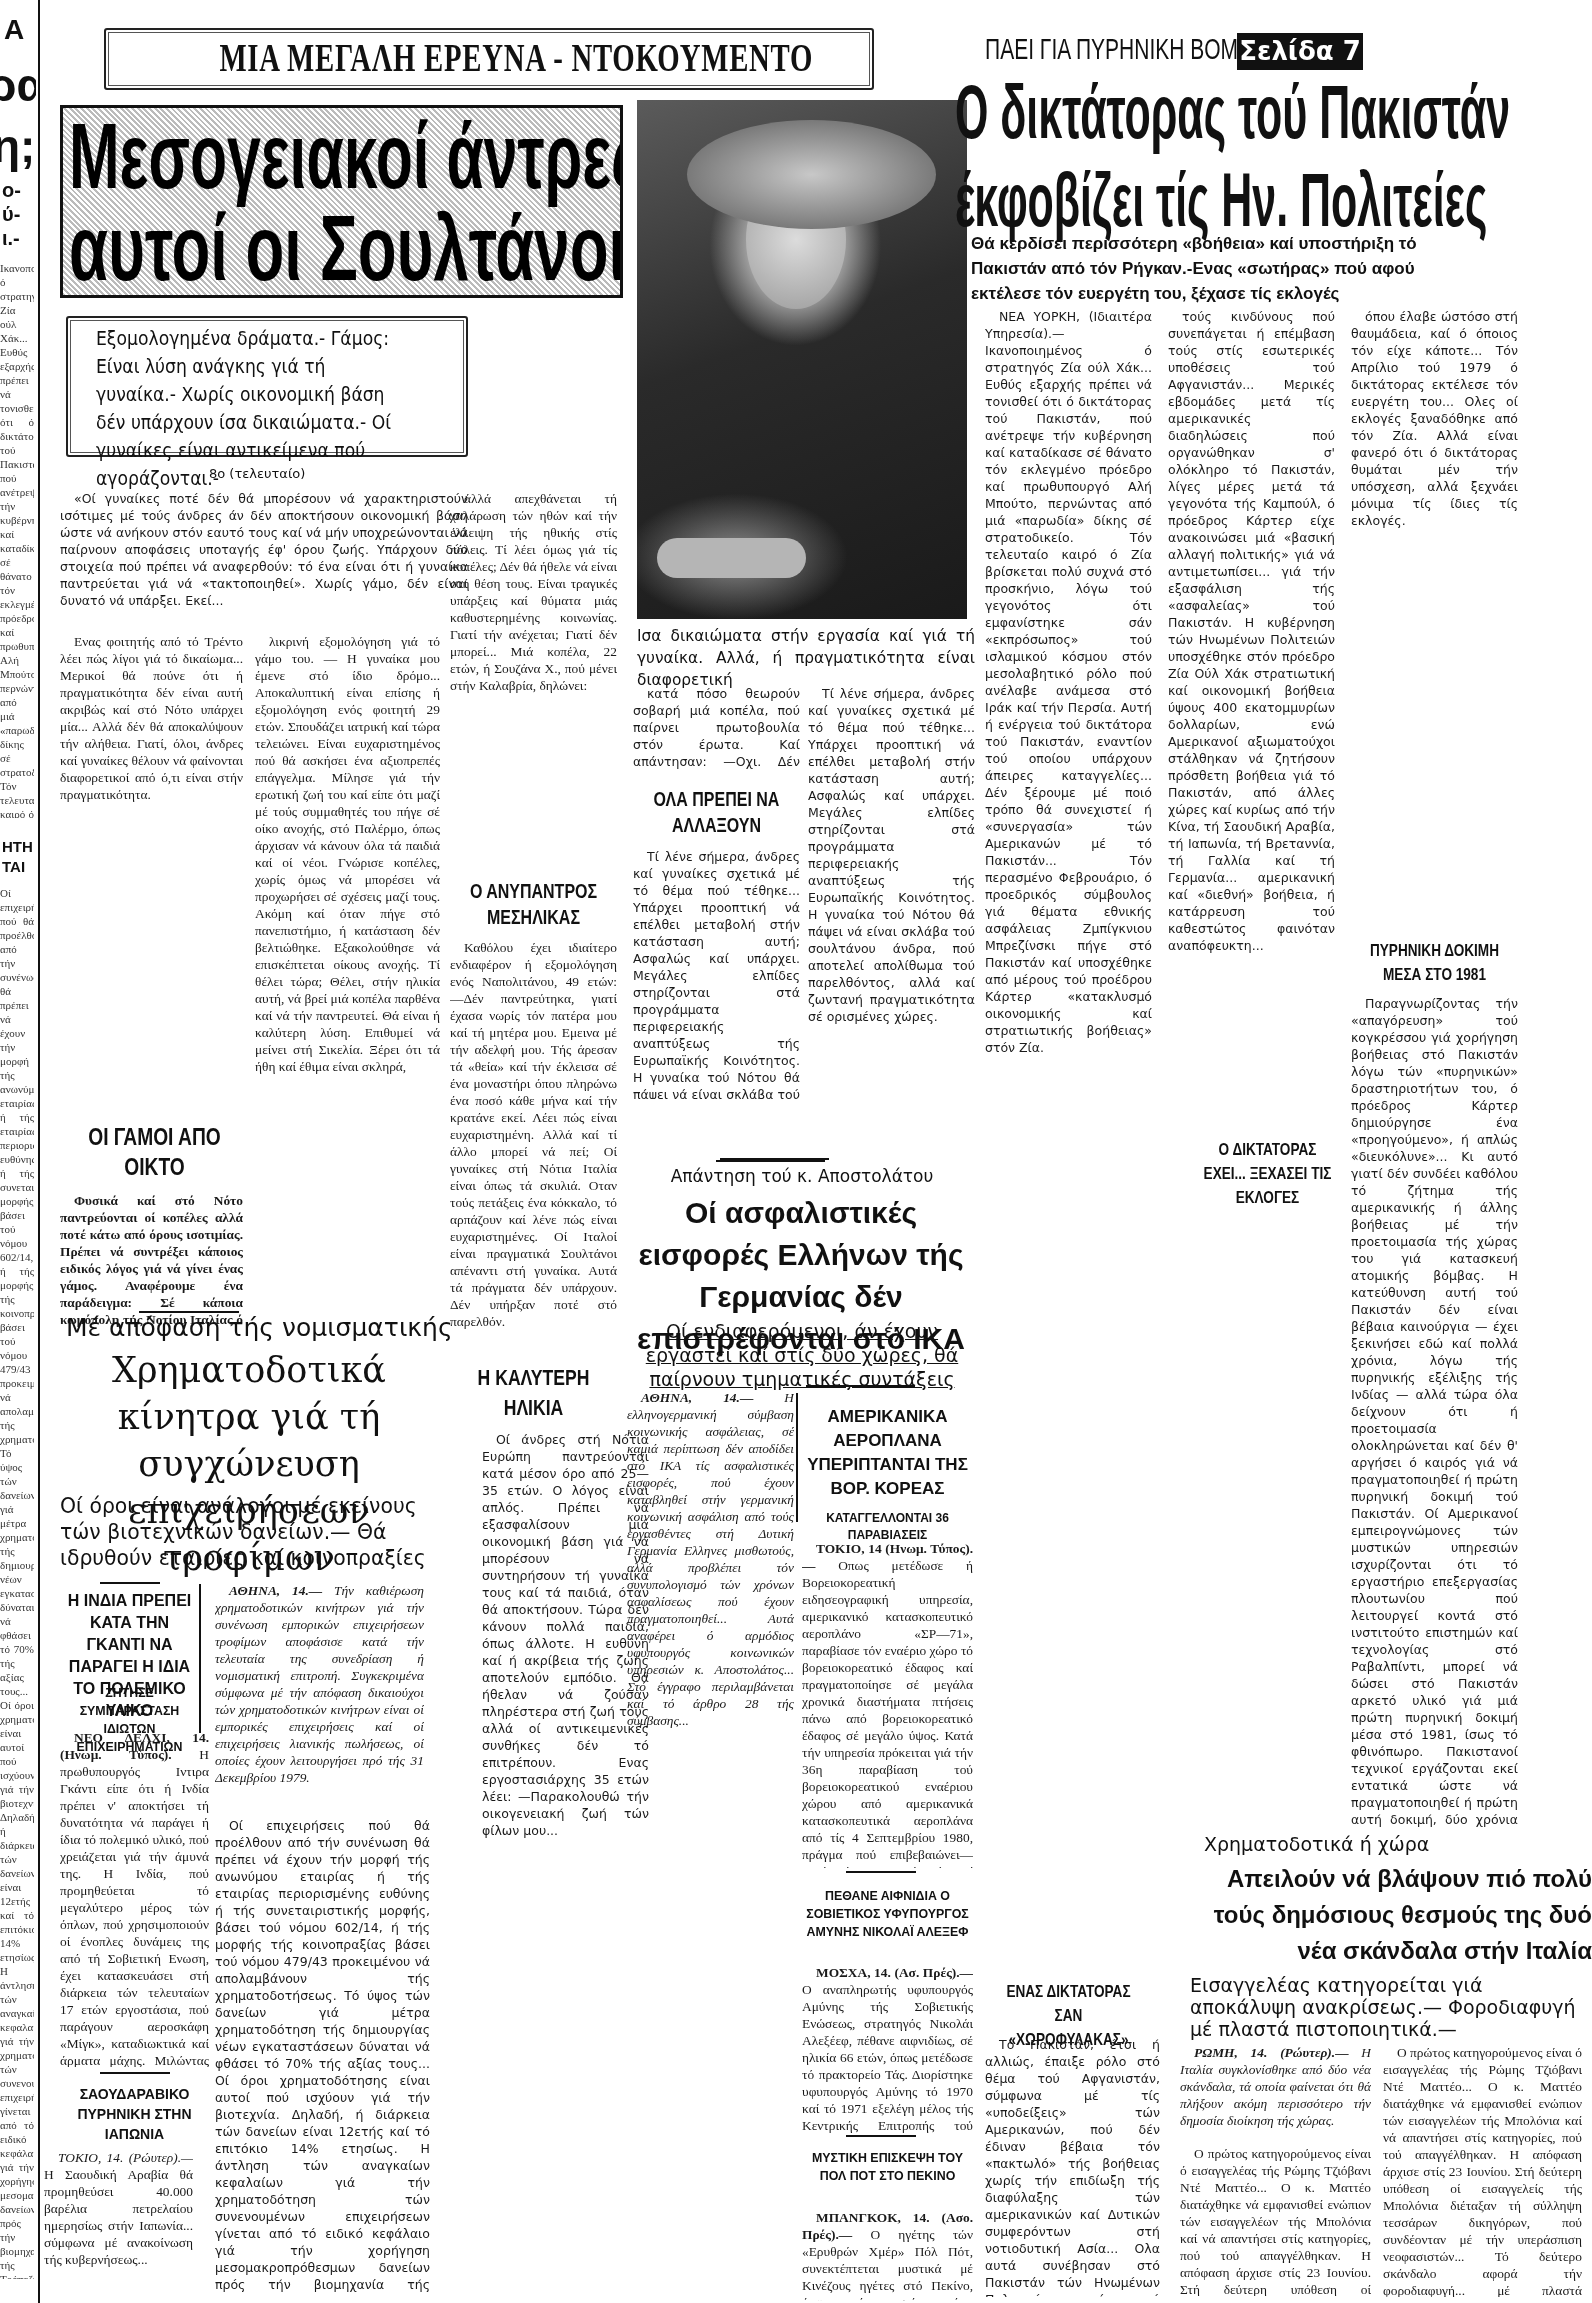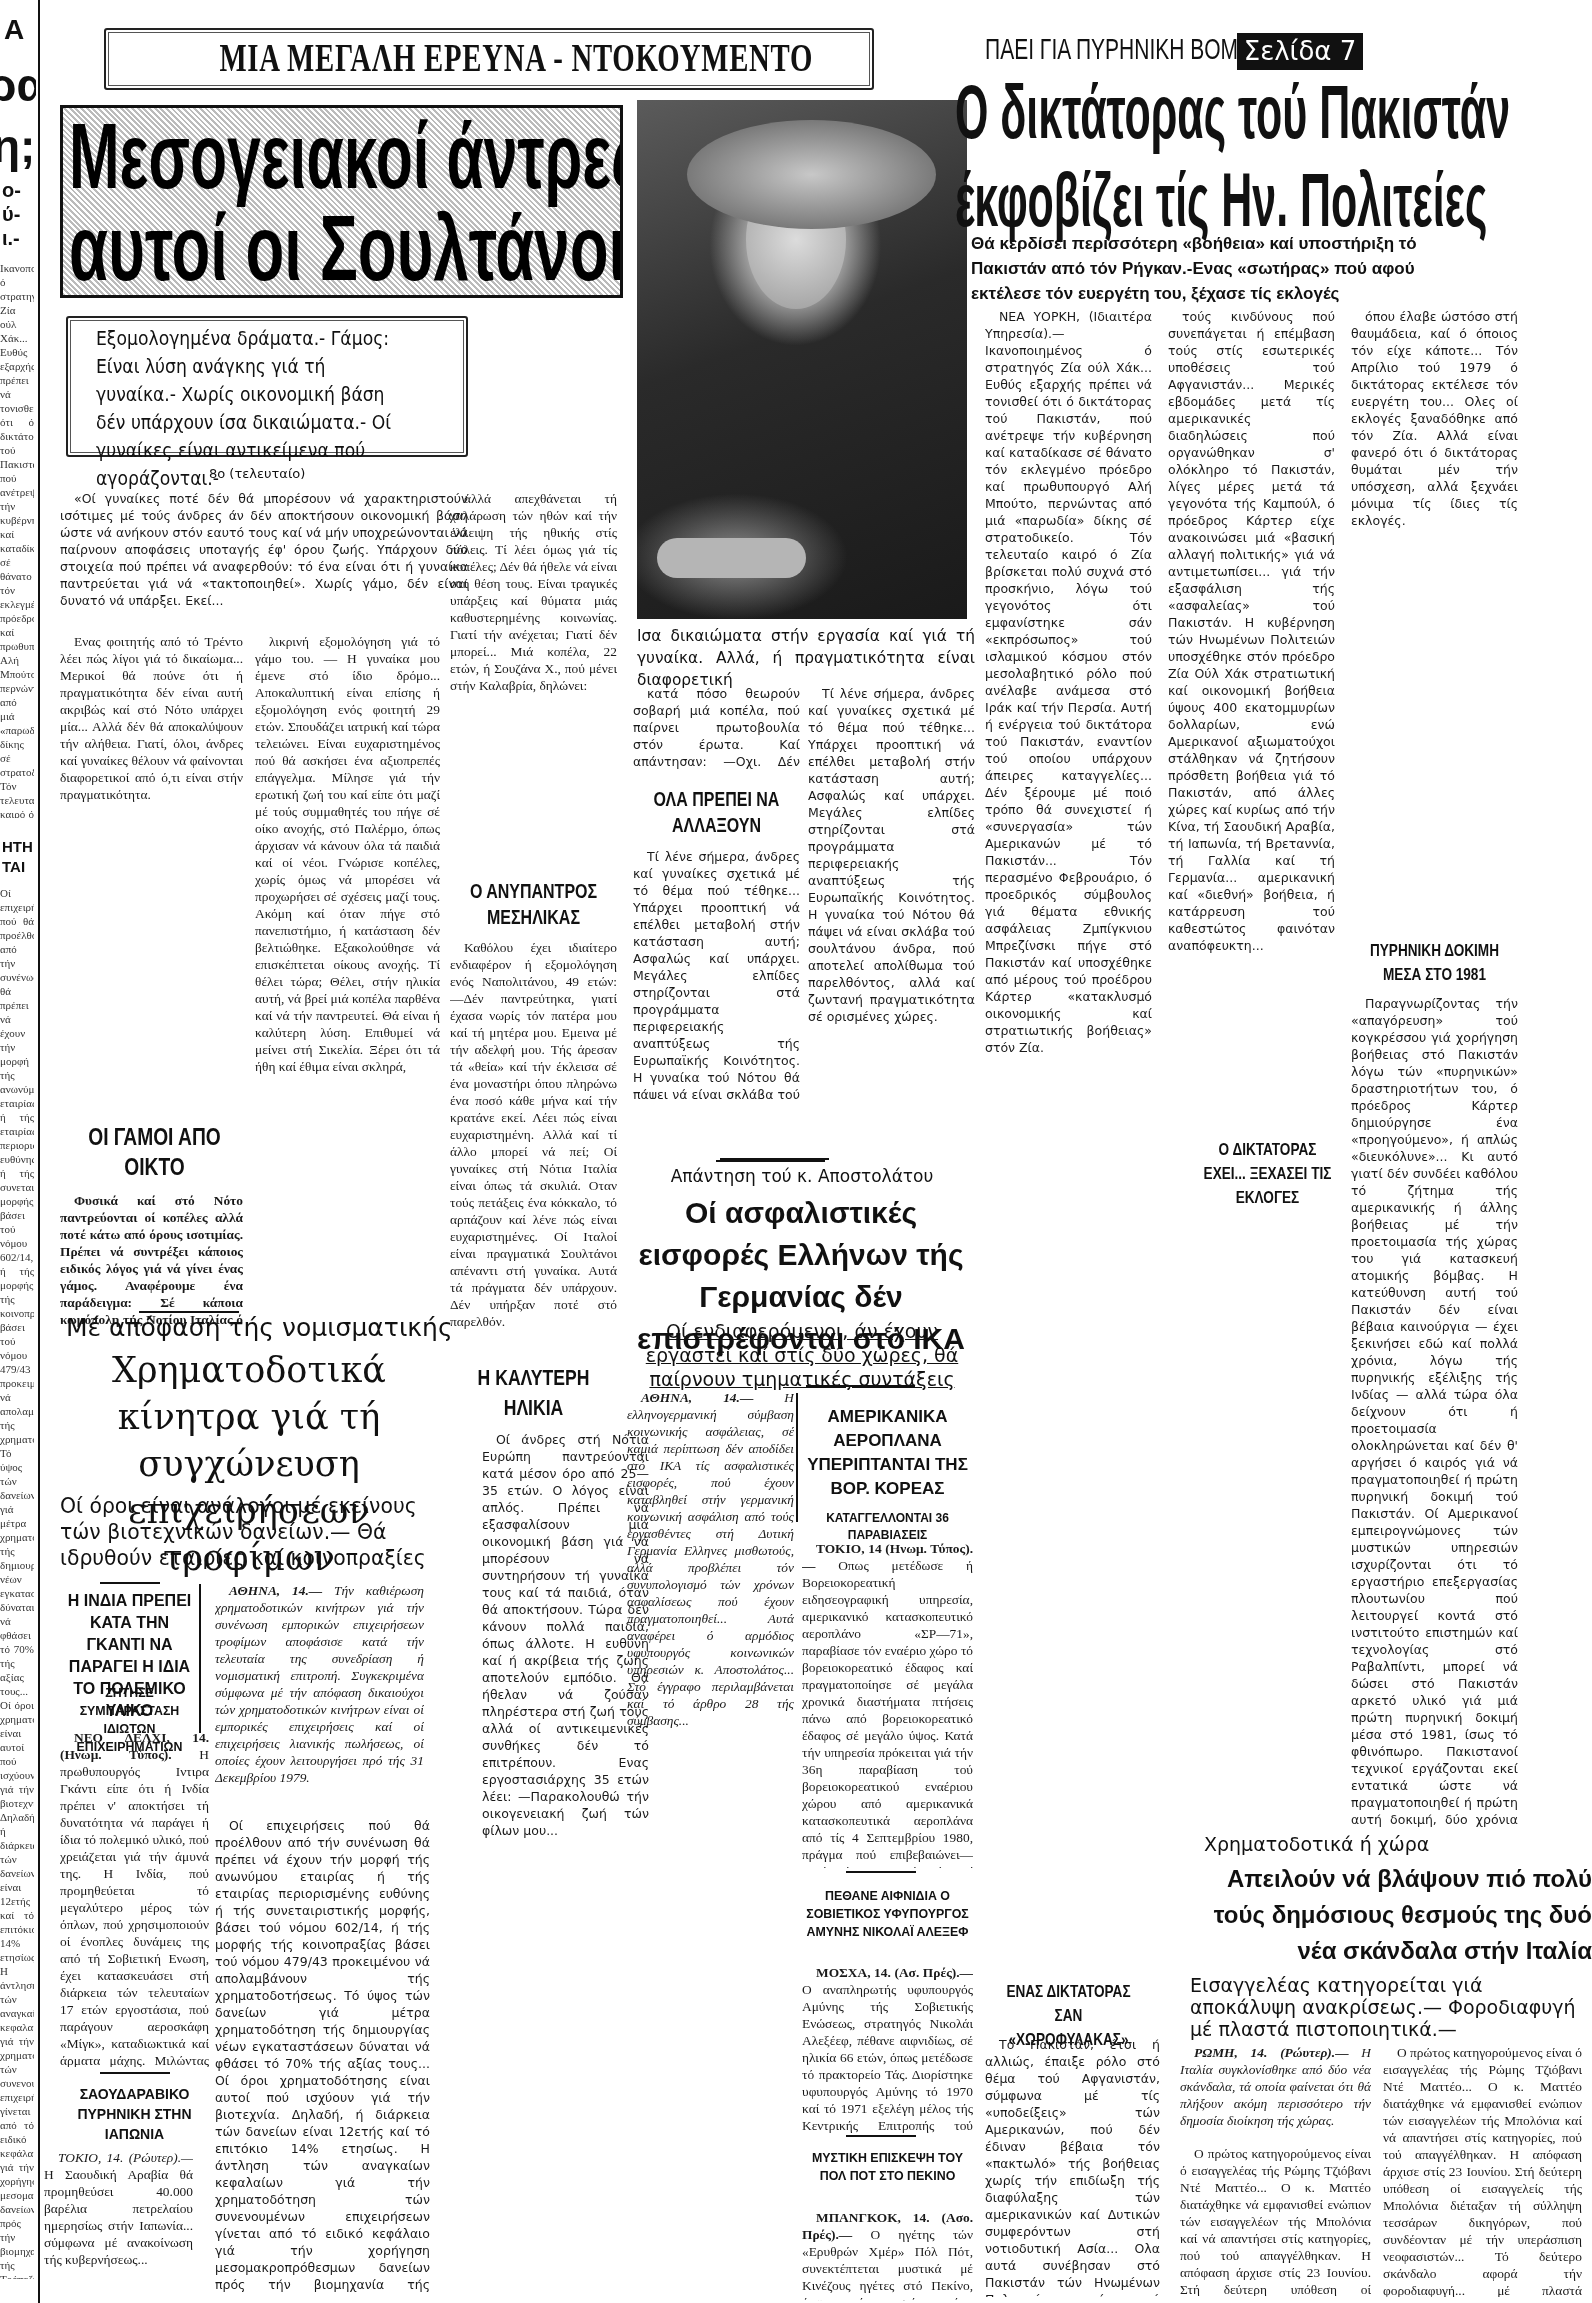--- a/index.html
+++ b/index.html
@@ -155,21 +155,21 @@
 <div class="rule" style="left:846px;top:2135px;width:70px;height:2px;"></div>
 <div class="abs ticker" style="left:802px;top:2149px;width:171px;font-size:12.4px;line-height:18px;">ΜΥΣΤΙΚΗ ΕΠΙΣΚΕΨΗ ΤΟΥ ΠΟΛ ΠΟΤ ΣΤΟ ΠΕΚΙΝΟ</div>
 <div class="col-text" style="position:absolute;left:802px;top:2209px;width:171px;height:92px;">
   <p><span style="font-weight:bold;">ΜΠΑΝΓΚΟΚ, 14. (Ασο. Πρές).—</span> <span>Ο ηγέτης τών «Ερυθρών Χμέρ» Πόλ Πότ, συνεκτέπτεται μυστικά μέ Κινέζους ηγέτες στό Πεκίνο, όπως γράφει στήν πρώτη σελίδα ή κυβερνητική εφημερίδα τού Μπανγκόκ «Ναύτικ Ρήθιους», αναφερόμενη σέ πληροφορίες... Κατά τήν εφημερίδα, ό Πόλ Πότ μετέβη στό Πεκίνο τήν περασμένη εβδομάδα... Η εφημερίδα ανέφερε ότι οί ηγέτες τών Ερυθρών Χμέρ θέλουν νά πάρουν ενίσχυση γιά νά συνεχίσουν τόν αγώνα. Κίνα δέν κατέστη δυνατό νά επιβεβαιωθεί από τίς ταϊλανδικές αρχές.</span></p>
 </div>
 
 <div class="abs" style="left:985px;top:32px;">
   <span class="cond" style="font-size:30px;transform:scaleX(0.7);font-weight:normal;font-family:'Liberation Sans',sans-serif;">ΠΑΕΙ ΓΙΑ ΠΥΡΗΝΙΚΗ ΒΟΜΒΑ</span>
 </div>
 <div class="abs" style="left:1237px;top:33px;width:126px;height:37px;background:#111;color:#fff;text-align:center;">
-  <span style="font-family:'DejaVu Sans',sans-serif;font-weight:normal;font-size:26px;line-height:37px;">Σελίδα 7</span>
+  <span style="font-family:'DejaVu Sans',sans-serif;font-weight:bold;font-size:26px;line-height:37px;">Σελίδα 7</span>
 </div>
 <div class="abs" style="left:955px;top:72px;width:637px;height:139px;overflow:visible;">
   <div class="cond" style="position:absolute;left:0;top:0;font-size:76px;line-height:80px;transform:scaleX(0.565);">Ο δικτάτορας τού Πακιστάν</div>
   <div class="cond" style="position:absolute;left:0;top:88px;font-size:76px;line-height:80px;transform:scaleX(0.565);">έκφοβίζει τίς Ην. Πολιτείες</div>
 </div>
 <div class="abs" style="left:971px;top:231px;width:488px;font-family:'Liberation Sans',sans-serif;font-weight:bold;font-size:17px;line-height:25px;">Θά κερδίσει περισσότερη «βοήθεια» καί υποστήριξη τό Πακιστάν από τόν Ρήγκαν.-Ενας «σωτήρας» πού αφού εκτέλεσε τόν ευεργέτη του, ξέχασε τίς εκλογές</div>
 
 <div class="col-text sans" style="position:absolute;left:985px;top:308px;width:167px;height:995px;">
   <p><span>ΝΕΑ ΥΟΡΚΗ, (Ιδιαιτέρα Υπηρεσία).—</span> <span>Ικανοποιημένος ό στρατηγός Ζία ούλ Χάκ... Ευθύς εξαρχής πρέπει νά τονισθεί ότι ό δικτάτορας τού Πακιστάν, πού ανέτρεψε τήν κυβέρνηση καί καταδίκασε σέ θάνατο τόν εκλεγμένο πρόεδρο καί πρωθυπουργό Αλή Μπούτο, περνώντας από μιά «παρωδία» δίκης σέ στρατοδικείο. Τόν τελευταίο καιρό ό Ζία βρίσκεται πολύ συχνά στό προσκήνιο, λόγω τού γεγονότος ότι εμφανίστηκε σάν «εκπρόσωπος» τού ισλαμικού κόσμου στόν μεσολαβητικό ρόλο πού ανέλαβε ανάμεσα στό Ιράκ καί τήν Περσία. Αυτή ή ενέργεια τού δικτάτορα τού Πακιστάν, εναντίον τού οποίου υπάρχουν άπειρες καταγγελίες... Δέν ξέρουμε μέ ποιό τρόπο θά συνεχιστεί ή «συνεργασία» τών Αμερικανών μέ τό Πακιστάν... Τόν περασμένο Φεβρουάριο, ό προεδρικός σύμβουλος γιά θέματα εθνικής ασφάλειας Ζμπίγκνιου Μπρεζίνσκι πήγε στό Πακιστάν καί υποσχέθηκε από μέρους τού προέδρου Κάρτερ «κατακλυσμό οικονομικής καί στρατιωτικής βοήθειας» στόν Ζία.</span></p>
 </div>

